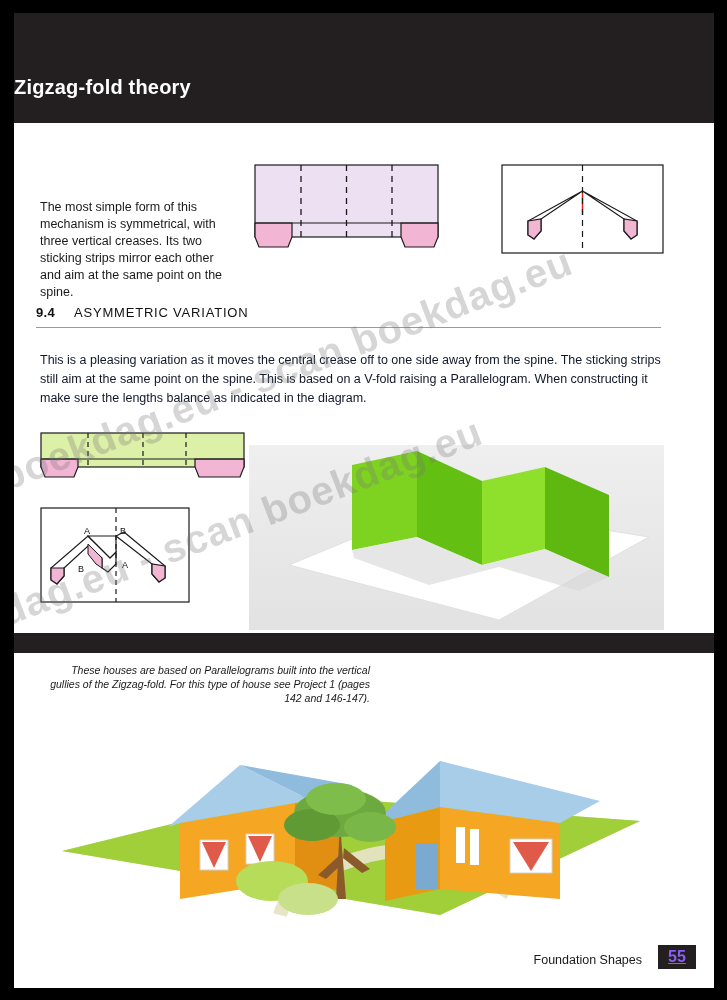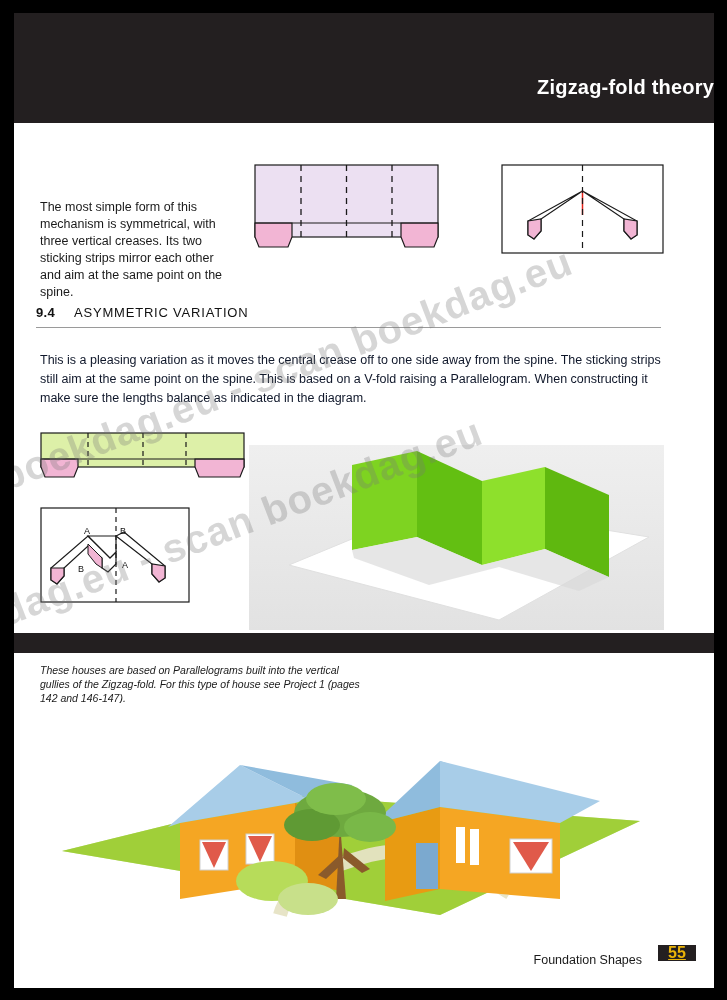--- a/index.html
+++ b/index.html
@@ -27,21 +27,21 @@
     position: absolute;
     left: 0; top: 0;
     width: 700px;
     height: 110px;
     background: #231f20;
   }
   .header-title {
     position: absolute;
     left: 0; top: 63px;
     width: 700px;
-    text-align: right;
+    text-align: left;
     color: #ffffff;
     font-size: 20px;
     font-weight: bold;
     letter-spacing: 0.2px;
   }
   
   .intro-text {
     position: absolute;
     left: 26px;
     top: 150px;
@@ -141,20 +141,21 @@
   }
   .caption {
     position: absolute;
     left: 26px;
     top: 650px;
     width: 330px;
     font-size: 10.5px;
     line-height: 14px;
     font-style: italic;
     color: #1a1a1a;
+    text-align: right;
   }
   
   .photo-house {
     position: absolute;
     left: 26px;
     top: 690px;
     width: 648px;
     height: 232px;
     background: #ffffff;
     overflow: hidden;
@@ -165,23 +166,23 @@
     right: 72px;
     top: 940px;
     font-size: 12.5px;
     color: #1a1a1a;
   }
   .page-num-box {
     position: absolute;
     right: 18px;
     top: 932px;
     width: 38px;
-    height: 16px;
+    height: 24px;
     background: #231f20;
-    color: #eab308;
+    color: #8b5cf6;
     font-size: 16px;
     font-weight: bold;
     display: flex;
     align-items: center;
     justify-content: center;
     text-decoration: underline;
   }
   
   .watermark {
     position: absolute;

